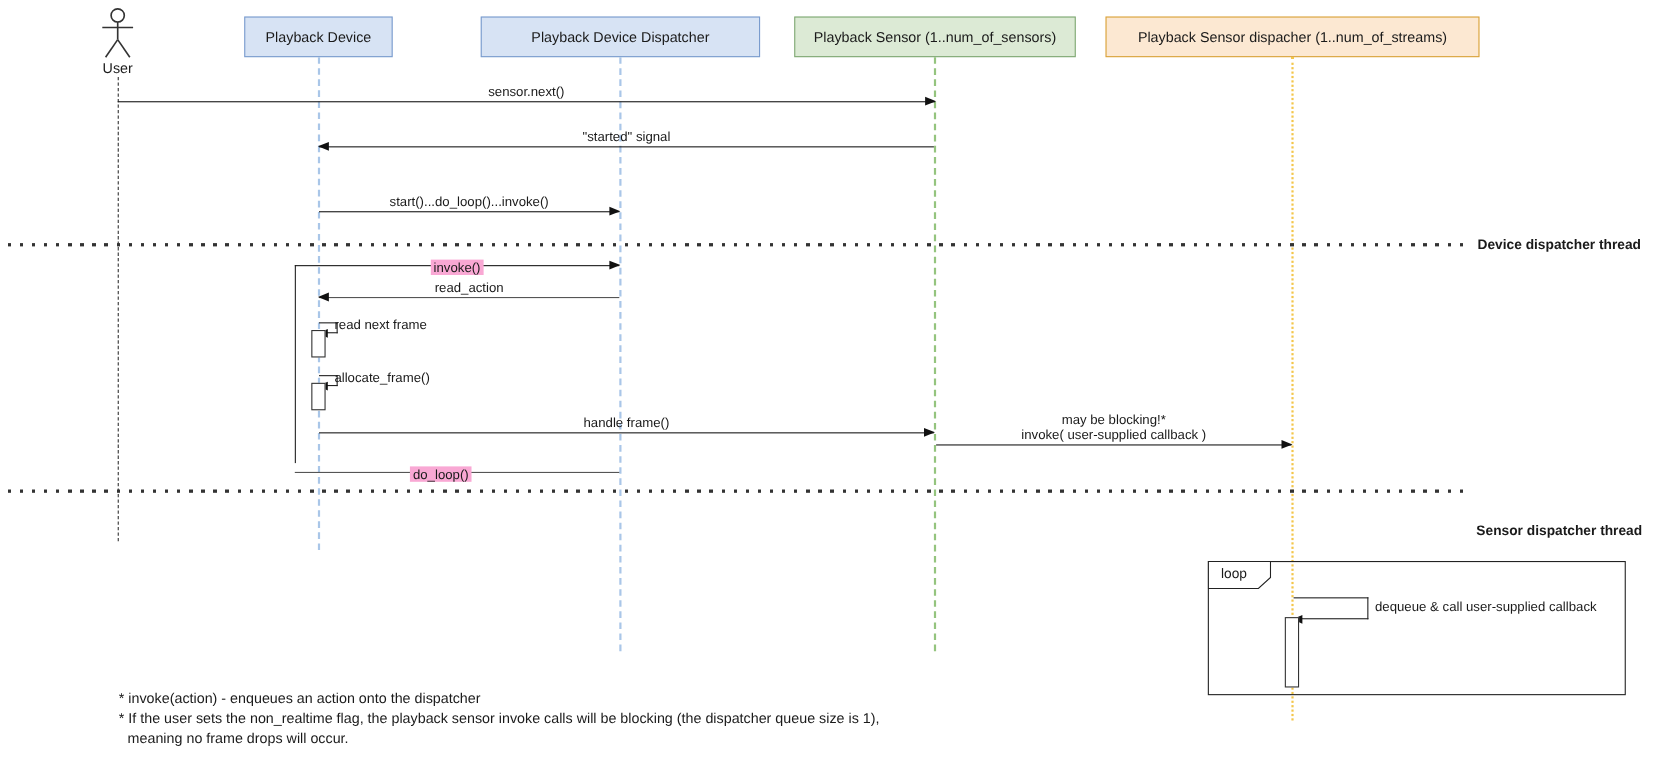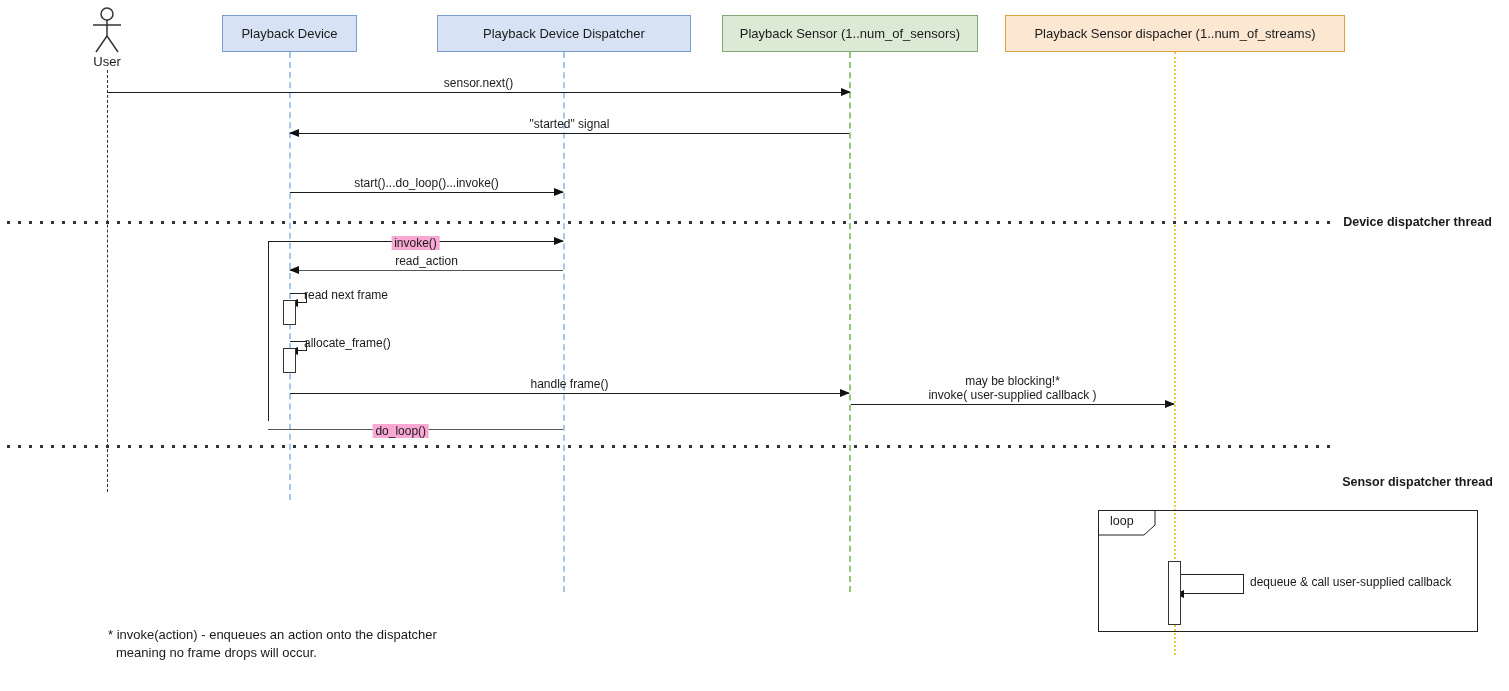--- a/index.html
+++ b/index.html
@@ -150,24 +150,25 @@
 
   <div class="loopbox" style="left:1098px;top:510px;width:380px;height:122px;">
     <div class="looptab">
       <svg width="58" height="26" viewBox="0 0 58 26" style="position:absolute;left:0;top:0;">
         <path d="M0.5,0.5 H57 V15 L46,25 H0.5 Z" fill="#fff" stroke="#222" stroke-width="1"></path>
       </svg>
       <span class="tabtext">loop</span>
     </div>
   </div>
 
-  <div class="selfcall" style="left:1176px;top:543px;width:68px;height:20px;margin-top:31px;">
+  <div class="selfcall" style="left:1176px;top:543px;width:68px;height:20px;">
     <span class="arr"></span>
     <span class="lbl" style="left:74px;top:0px;">dequeue &amp; call user-supplied callback</span>
   </div>
   <div class="activation" style="left:1168px;top:561px;height:64px;"></div>
 
   <div class="footnotes" style="left:108px;top:626px;">
     <div>* invoke(action) - enqueues an action onto the dispatcher</div>
+    <div>* If the user sets the non_realtime flag, the playback sensor invoke calls will be blocking (the dispatcher queue size is 1),</div>
     <div class="fn-indent">meaning no frame drops will occur.</div>
   </div>
 
 </div>
 
 </body></html>

